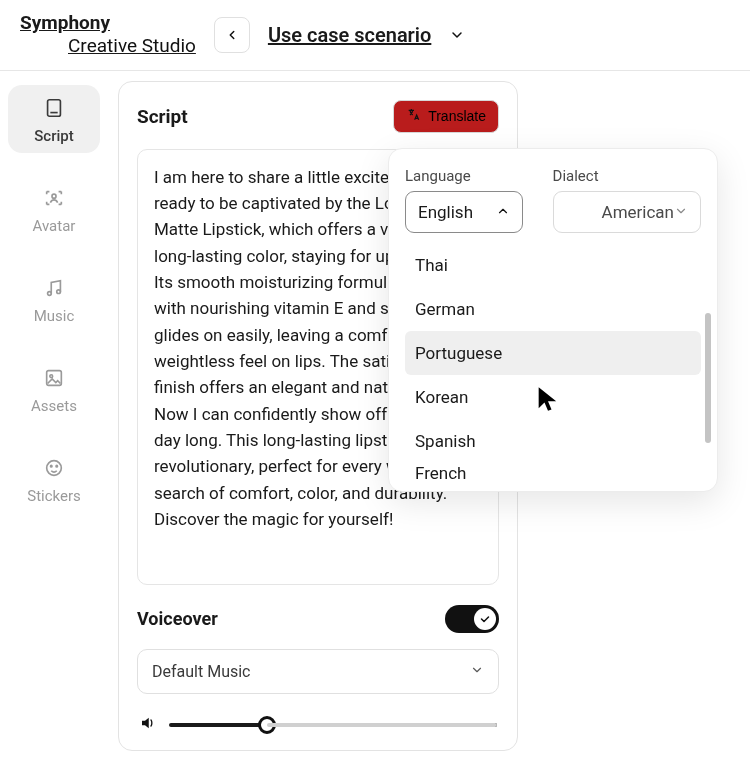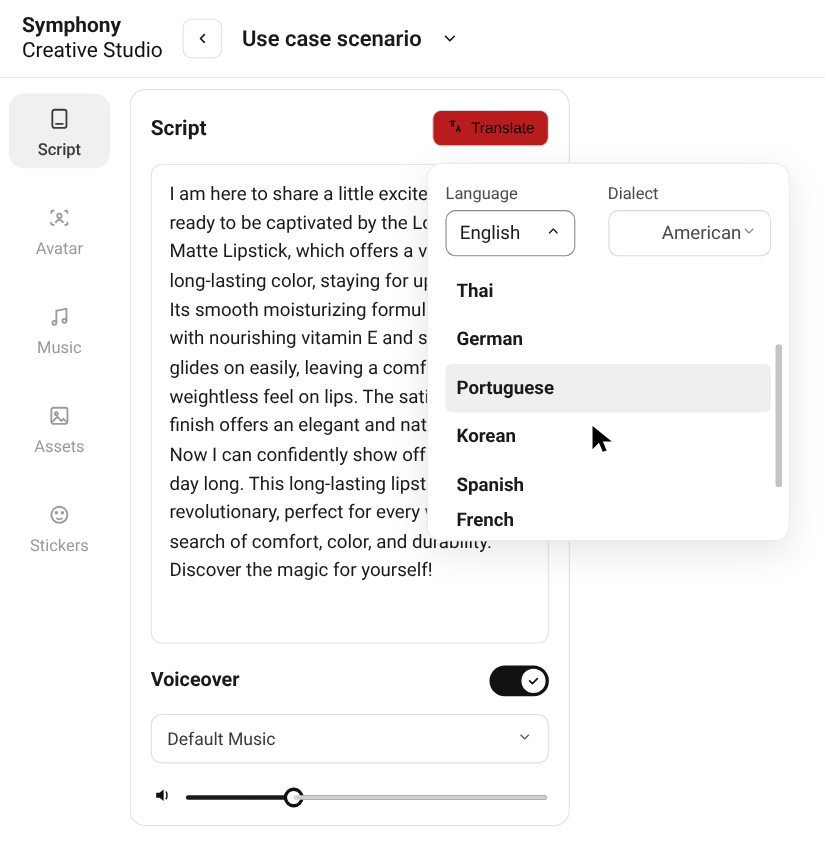--- a/index.html
+++ b/index.html
@@ -13,24 +13,25 @@
       position: relative;
     }
 
     
     .header {
       display: flex;
       align-items: center;
       padding: 12px 20px;
       border-bottom: 1px solid #e6e6e6;
       gap: 18px;
+      text-decoration: underline;
     }
     .app-title { line-height: 1.2; }
     .app-title .line1 { font-size: 19px; font-weight: 700; }
-    .app-title .line2 { font-size: 19px; font-weight: 400; color: #111; }
+    .app-title .line2 { font-size: 19px; font-weight: 400; color: #111; margin-left: 48px; }
     .back-btn {
       width: 36px; height: 36px;
       border: 1px solid #e0e0e0;
       border-radius: 8px;
       background: #fff;
       display: flex; align-items: center; justify-content: center;
       cursor: pointer;
     }
     .use-case {
       display: flex; align-items: center; gap: 18px;
@@ -173,21 +174,20 @@
     .select.light { border-color:#dadada; color:#4a4a4a;padding-left:48px; }
     .options {
       position: relative;
       margin-top: 6px;
     }
     .option {
       padding: 12px 10px;
       font-size: 17px;
       cursor: pointer;
       border-radius: 6px;
-      font-weight: bold;
     }
     .option.hovered { background:#efefef; }
     .option.partial { color:#1a1a1a; height:18px; overflow:hidden; padding-top:0; padding-bottom:0;}
     .scrollbar {
       position:absolute; right:-10px; top:70px; width:6px; height:130px;
       background:#c4c4c4; border-radius:3px;
     }
 
     .cursor {
       position: absolute;

